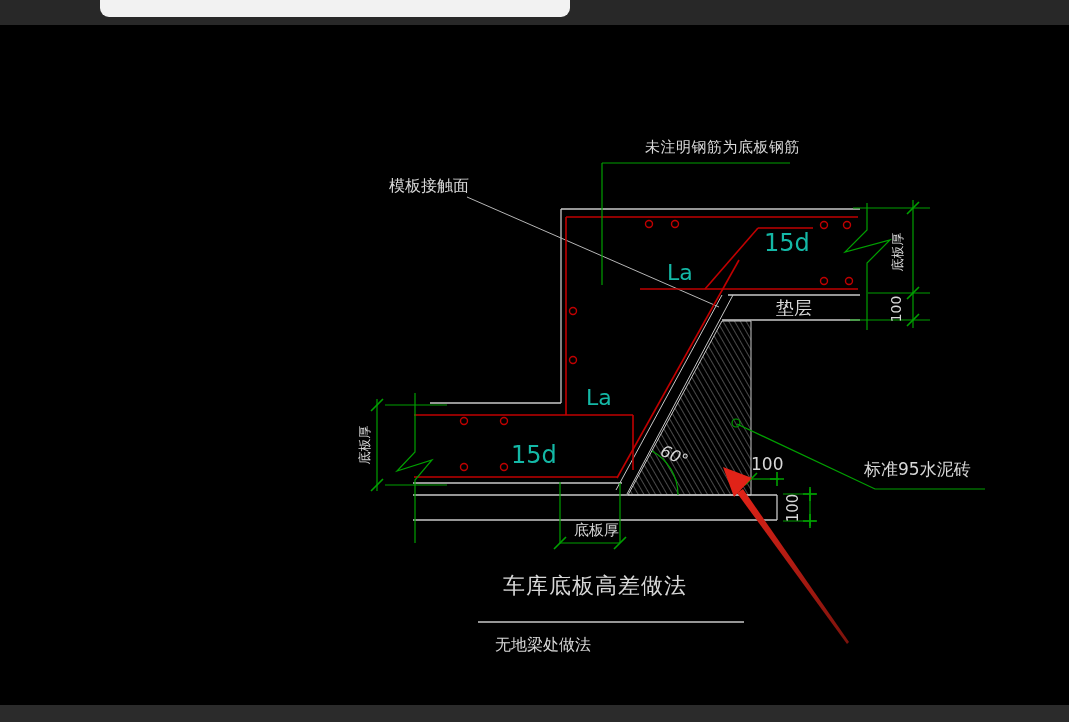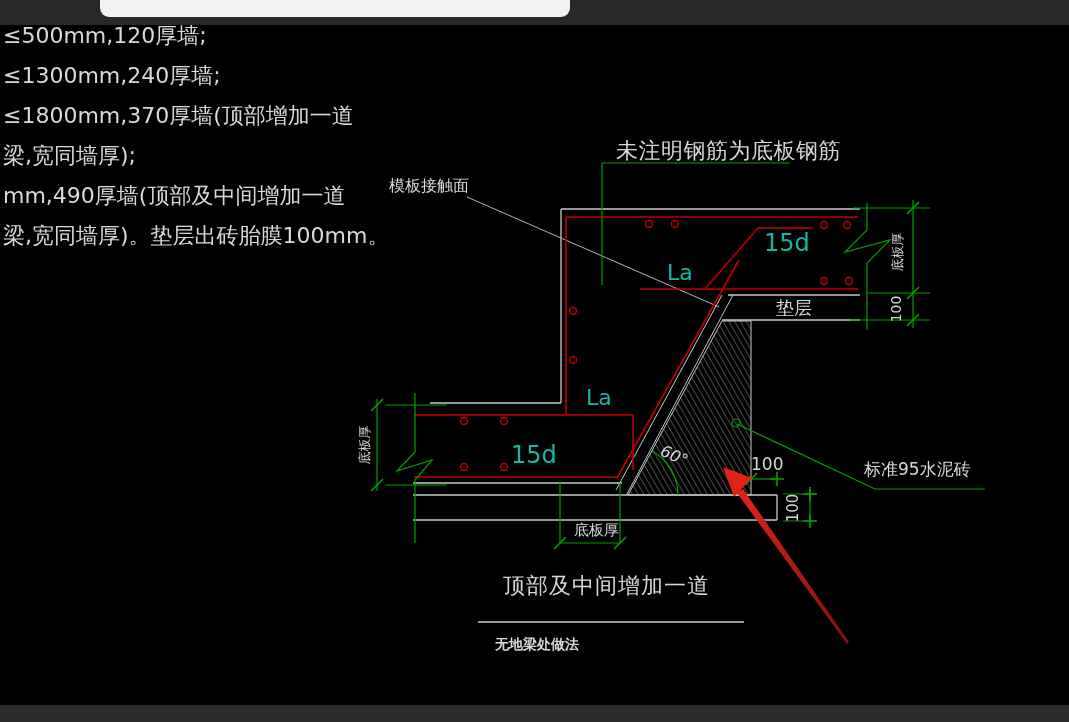--- a/index.html
+++ b/index.html
@@ -19,28 +19,20 @@
 </style>
 </head>
 <body>
 
 <div class="screen">
 
   <div class="topbar">
     <div class="addr"></div>
   </div>
 
-  <div class="note">
-    <div>≤500mm,120厚墙;</div>
-    <div>≤1300mm,240厚墙;</div>
-    <div>≤1800mm,370厚墙(顶部增加一道</div>
-    <div>梁,宽同墙厚);</div>
-    <div>mm,490厚墙(顶部及中间增加一道</div>
-    <div>梁,宽同墙厚)。垫层出砖胎膜100mm。</div>
-  </div>
 
   <div class="svgwrap">
   <svg width="1069" height="722" viewBox="0 0 1069 722">
     <defs>
       <pattern id="hatch" width="5" height="5" patternUnits="userSpaceOnUse" patternTransform="rotate(-30)">
         <line x1="0" y1="0" x2="0" y2="5" stroke="#b9b9b9" stroke-width="0.8"></line>
       </pattern>
       <linearGradient id="arrowgrad" gradientUnits="userSpaceOnUse" x1="740" y1="490" x2="848" y2="643">
         <stop offset="0" stop-color="#e02318"></stop>
         <stop offset="1" stop-color="#7c130c"></stop>
@@ -123,32 +115,32 @@
     </g>
 
     <g>
       <polygon points="743,489 849,642 847,644 737,493" fill="url(#arrowgrad)"></polygon>
       <polygon points="723,467 752,478 734,497" fill="#e02318"></polygon>
     </g>
   </svg>
   </div>
 
   <div class="lbl" style="left:389px;top:178px;font-size:16px;">模板接触面</div>
-  <div class="lbl" style="left:616px;top:140px;font-size:22px;letter-spacing:0.5px;">未注明钢筋为底板钢筋</div>
+  <div class="lbl" style="left:645px;top:140px;font-size:15px;letter-spacing:0.5px;">未注明钢筋为底板钢筋</div>
   <div class="lbl teal" style="left:764px;top:231px;font-size:24px;">15d</div>
   <div class="lbl teal" style="left:667px;top:262px;font-size:22px;">La</div>
   <div class="lbl" style="left:776px;top:299px;font-size:18px;">垫层</div>
   <div class="lbl teal" style="left:586px;top:387px;font-size:22px;">La</div>
   <div class="lbl teal" style="left:511px;top:443px;font-size:24px;">15d</div>
   <div class="lbl" style="left:660px;top:448px;font-size:16px;font-style:italic;transform:rotate(24deg);">60°</div>
   <div class="lbl" style="left:751px;top:456px;font-size:17px;">100</div>
   <div class="lbl" style="left:864px;top:461px;font-size:17px;">标准95水泥砖</div>
   <div class="lbl rot" style="left:793px;top:508px;font-size:15px;">100</div>
   <div class="lbl rot" style="left:364px;top:445px;font-size:13px;">底板厚</div>
   <div class="lbl rot" style="left:897px;top:252px;font-size:13px;">底板厚</div>
   <div class="lbl rot" style="left:896px;top:309px;font-size:14px;">100</div>
   <div class="lbl" style="left:574px;top:523px;font-size:15px;">底板厚</div>
 
-  <div class="lbl title-lbl" style="left:503px;top:575px;font-size:22px;">顶部及中间增加一道</div>
-  <div class="lbl" style="left:495px;top:637px;font-size:14px;font-weight:bold;">无地梁处做法</div>
+  <div class="lbl title-lbl" style="left:503px;top:575px;font-size:22px;">车库底板高差做法</div>
+  <div class="lbl" style="left:495px;top:637px;font-size:16px;">无地梁处做法</div>
 
   <div class="bottombar"></div>
 </div>
 
 </body></html>

